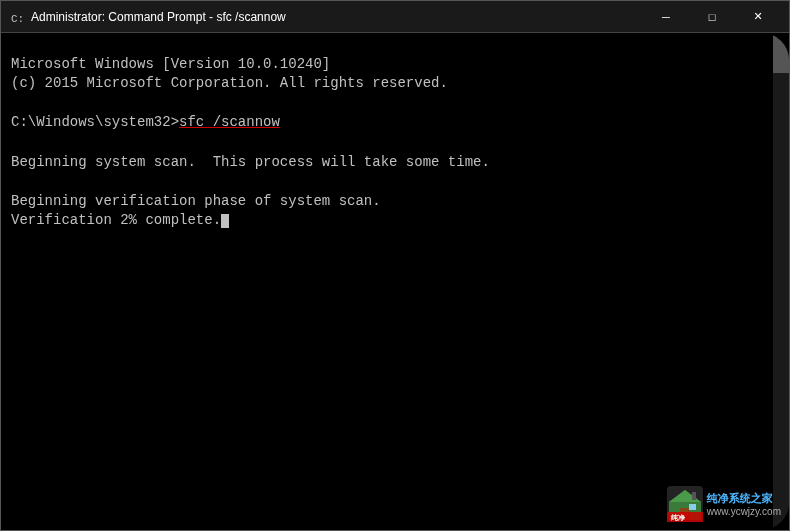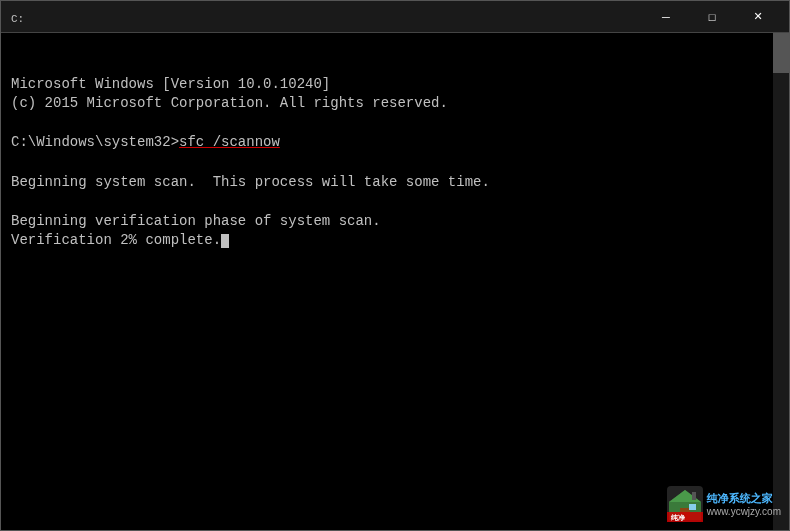--- a/index.html
+++ b/index.html
@@ -65,23 +65,24 @@
       font-size: 11px;
       cursor: pointer;
       background: transparent;
       border: none;
       font-family: 'Segoe UI', Arial, sans-serif;
     }
 
     .console-area {
       flex: 1;
       background: #000;
-      padding: 20px 4px 4px 4px;
+      padding: 0 4px 4px 4px;
       overflow: hidden;
       position: relative;
+      border-radius: 27px;
     }
 
     .console-content {
       color: #c0c0c0;
       font-size: 14px;
       line-height: 1.4;
       white-space: pre;
       padding: 2px 6px;
     }
 
@@ -154,20 +155,21 @@
 
 <div class="window">
 
   <div class="title-bar">
     <div class="title-bar-icon">
       <svg viewBox="0 0 16 16" xmlns="http://www.w3.org/2000/svg">
         <rect width="16" height="16" fill="#1a1a1a"></rect>
         <text x="2" y="13" fill="#c0c0c0" font-size="11" font-family="Courier New">C:</text>
       </svg>
     </div>
+    <span class="title-bar-text">Administrator: Command Prompt - sfc /scannow</span>
     <div class="title-bar-controls">
       <button class="title-btn">─</button>
       <button class="title-btn">□</button>
       <button class="title-btn close-btn">✕</button>
     </div>
   </div>
 
   <div class="console-area">
     <div class="console-content">
 <span>Microsoft Windows [Version 10.0.10240]</span>

